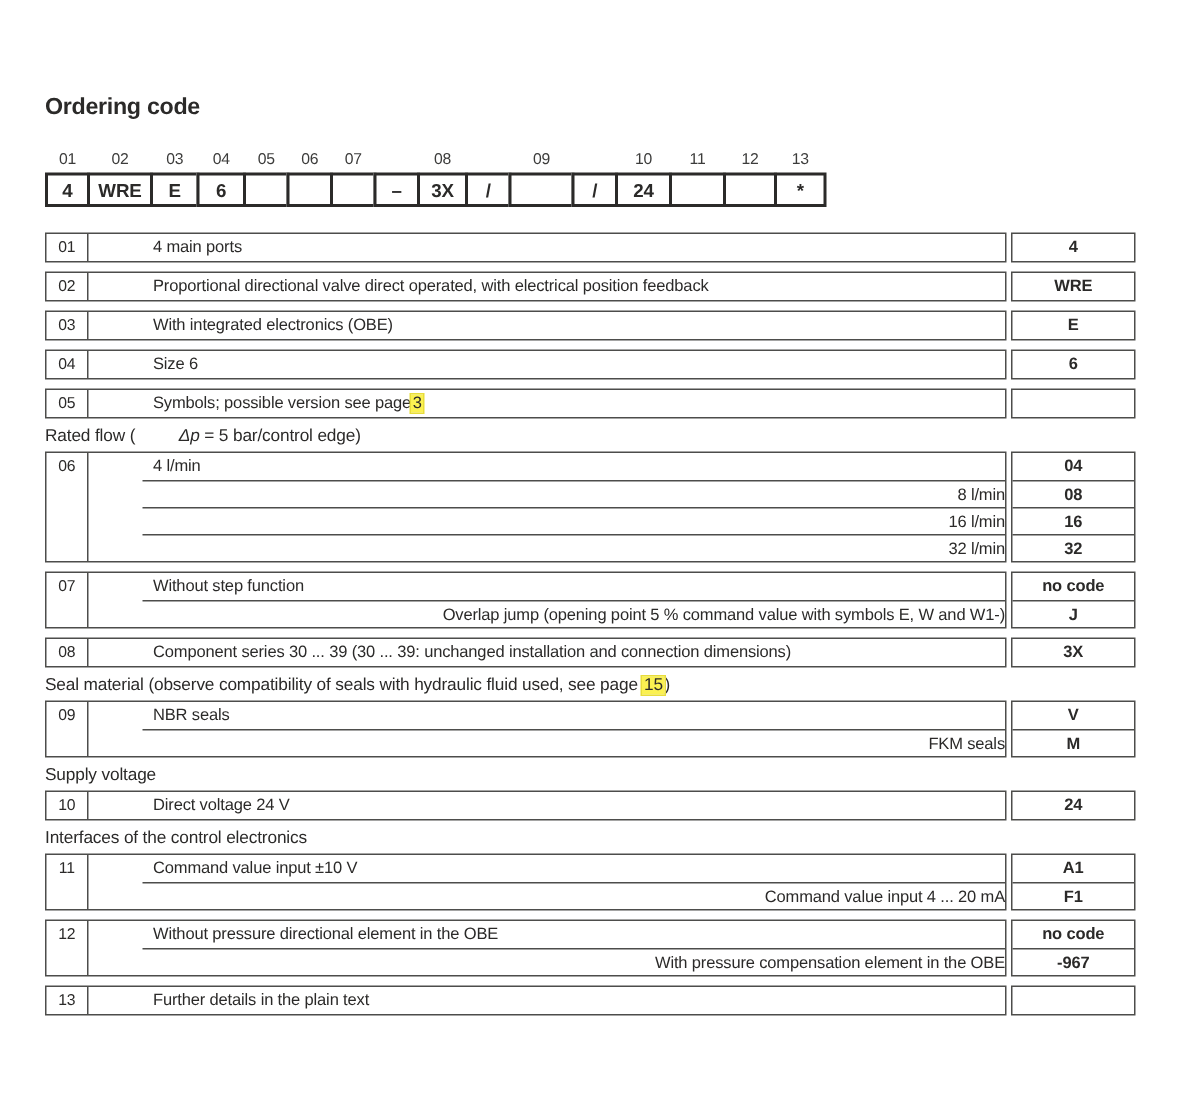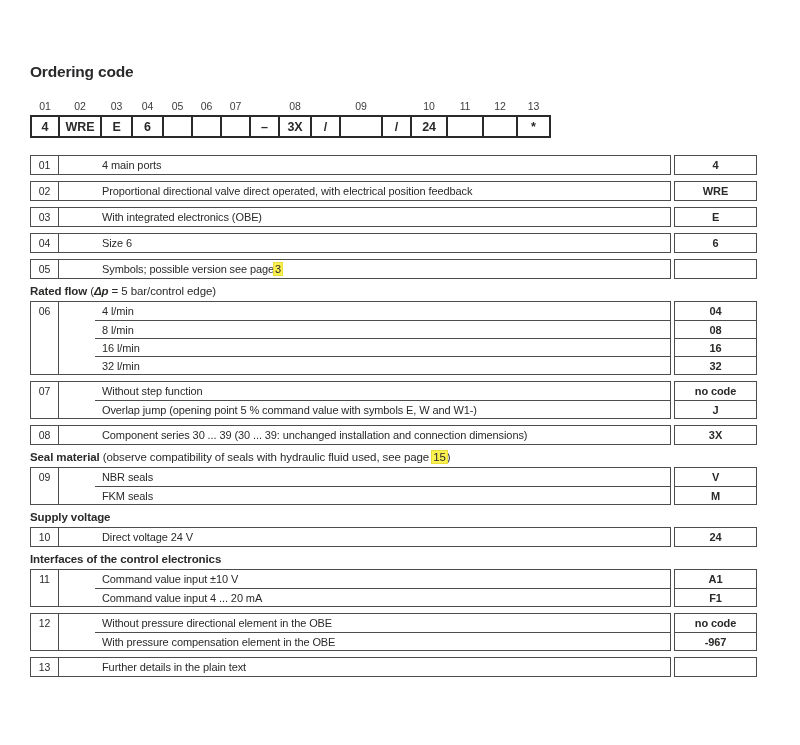--- a/index.html
+++ b/index.html
@@ -55,39 +55,39 @@
   }
   .gnum {
     width: 28px; flex: none; border-right: 1px solid var(--border);
     text-align: center; font-size: 10.5px; padding-top: 3px; line-height: 12px;
   }
   .grows { flex: 1; display: flex; flex-direction: column; }
   .grow {
     height: 18px; display: flex; align-items: center;
     padding-left: 7px; font-size: 11px; white-space: nowrap; margin-left: 36px;
   }
-  .grow + .grow { border-top: 1px solid var(--border); }
+  .grow + .grow { border-top: 1px solid var(--border); justify-content: flex-end; }
   .gvals {
     width: 83px; flex: none; margin-left: 3px;
     border: 1px solid var(--border); display: flex; flex-direction: column;
     background: #fff;
   }
   .gval {
     height: 18px; display: flex; align-items: center; justify-content: center;
     font-weight: bold; font-size: 11px;
   }
   .gval + .gval { border-top: 1px solid var(--border); }
 
   
   .heading {
     margin: 3px 0 3px 0; font-size: 11.5px; line-height: 13px;
     white-space: nowrap;
   }
-  .heading .b { font-weight: bold; }
-  .heading .i { font-style: italic; }
+  .heading .b { font-weight: normal; }
+  .heading .i { font-style: italic; margin-left: 29px; }
 
   .plink {
     background: var(--highlight);
     outline: 1px solid #e8dd3a;
     padding: 0 1px;
     cursor: pointer;
   }
 </style>
 </head>
 <body>

